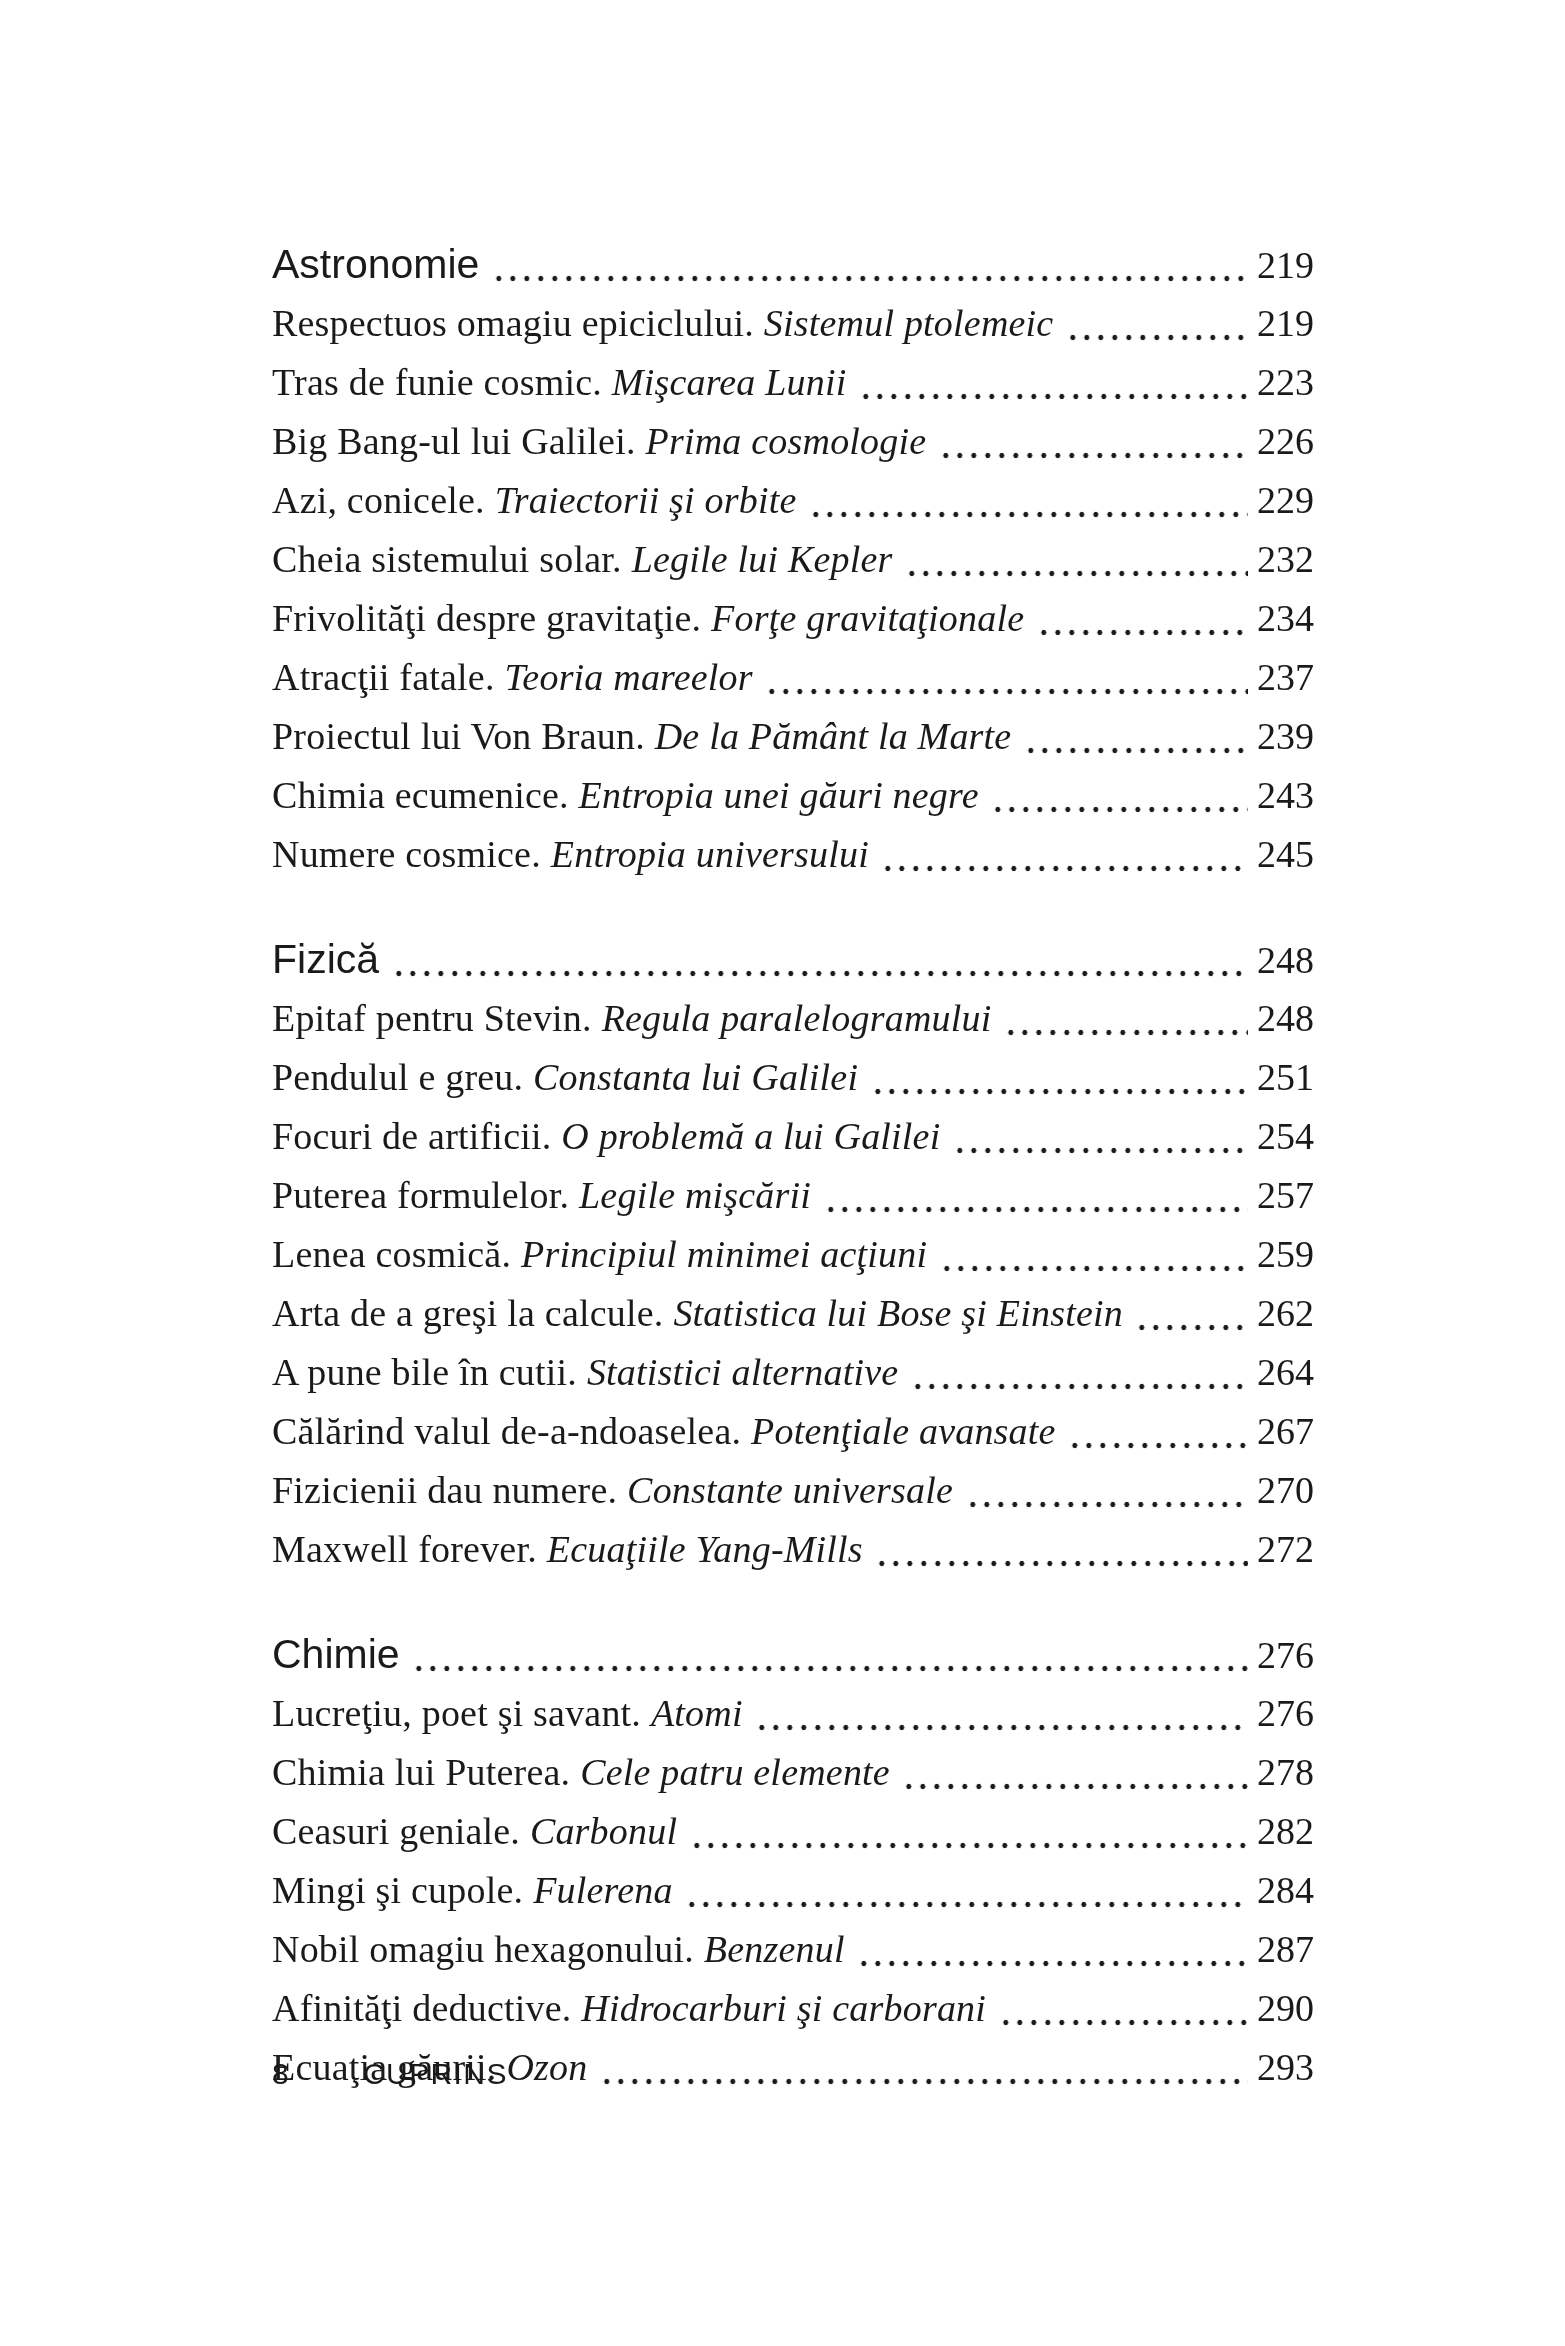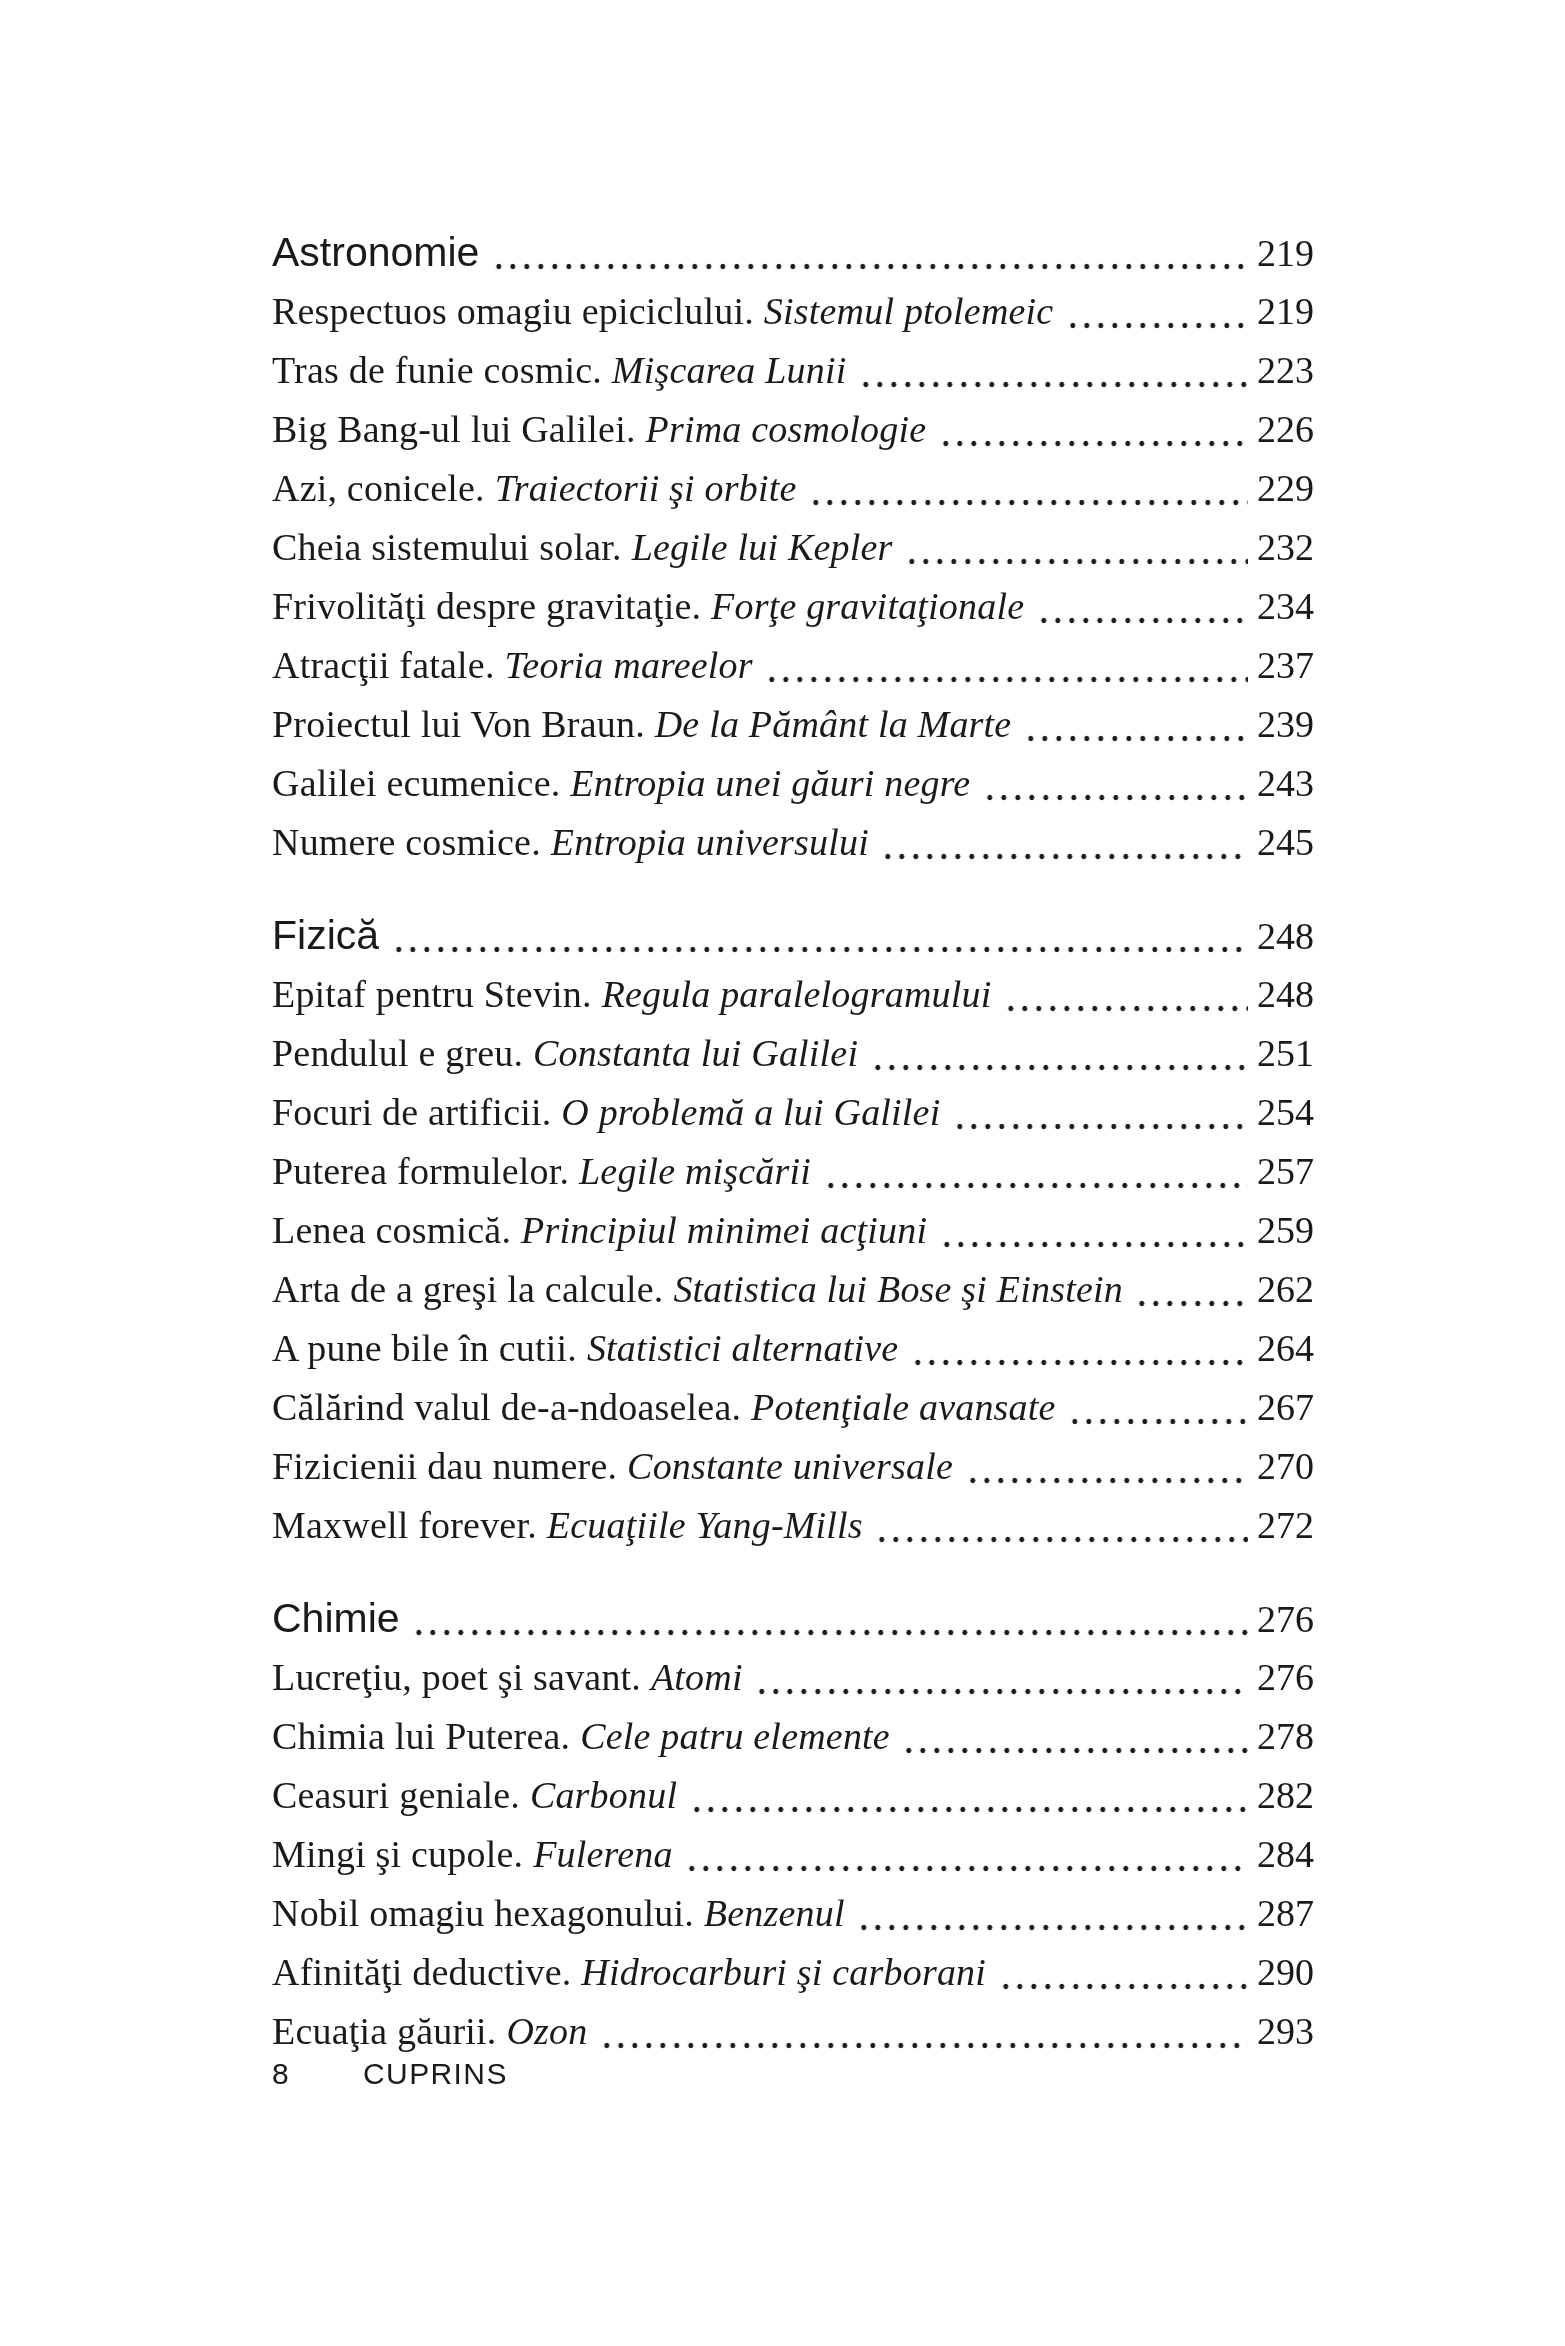--- a/index.html
+++ b/index.html
@@ -18,21 +18,21 @@
   .toc {
     position: absolute;
     left: 272px; right: 236px; top: 189px;
   }
   .toc-row {
     display: flex;
     align-items: baseline;
     height: 59px;
     white-space: nowrap;
   }
-  .toc-row.section { margin-top: 34px; }
+  .toc-row.section { margin-top: 46px; }
   .toc-row .t {
     font-size: 38px;
     line-height: 59px;
     letter-spacing: 0.2px;
   }
   .toc-row.section .t {
     font-family: "Liberation Sans", sans-serif;
     font-size: 41px;
     line-height: 59px;
     letter-spacing: 0px;
@@ -128,21 +128,21 @@
       <span class="pageno">237</span>
     </div>
 
     <div class="toc-row entry">
       <span class="t"><span>Proiectul lui Von Braun.</span><i class="sub">De la Pământ la Marte</i></span>
       <span class="leader"></span>
       <span class="pageno">239</span>
     </div>
 
     <div class="toc-row entry">
-      <span class="t"><span>Galilei ecumenice.</span><i class="sub">Entropia unei găuri negre</i></span>
+      <span class="t"><span>Chimia ecumenice.</span><i class="sub">Entropia unei găuri negre</i></span>
       <span class="leader"></span>
       <span class="pageno">243</span>
     </div>
 
     <div class="toc-row entry">
       <span class="t"><span>Numere cosmice.</span><i class="sub">Entropia universului</i></span>
       <span class="leader"></span>
       <span class="pageno">245</span>
     </div>
 

